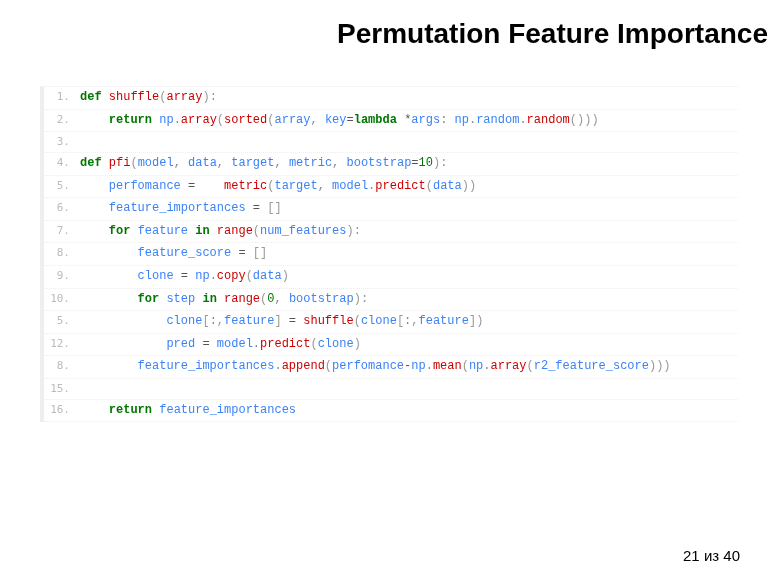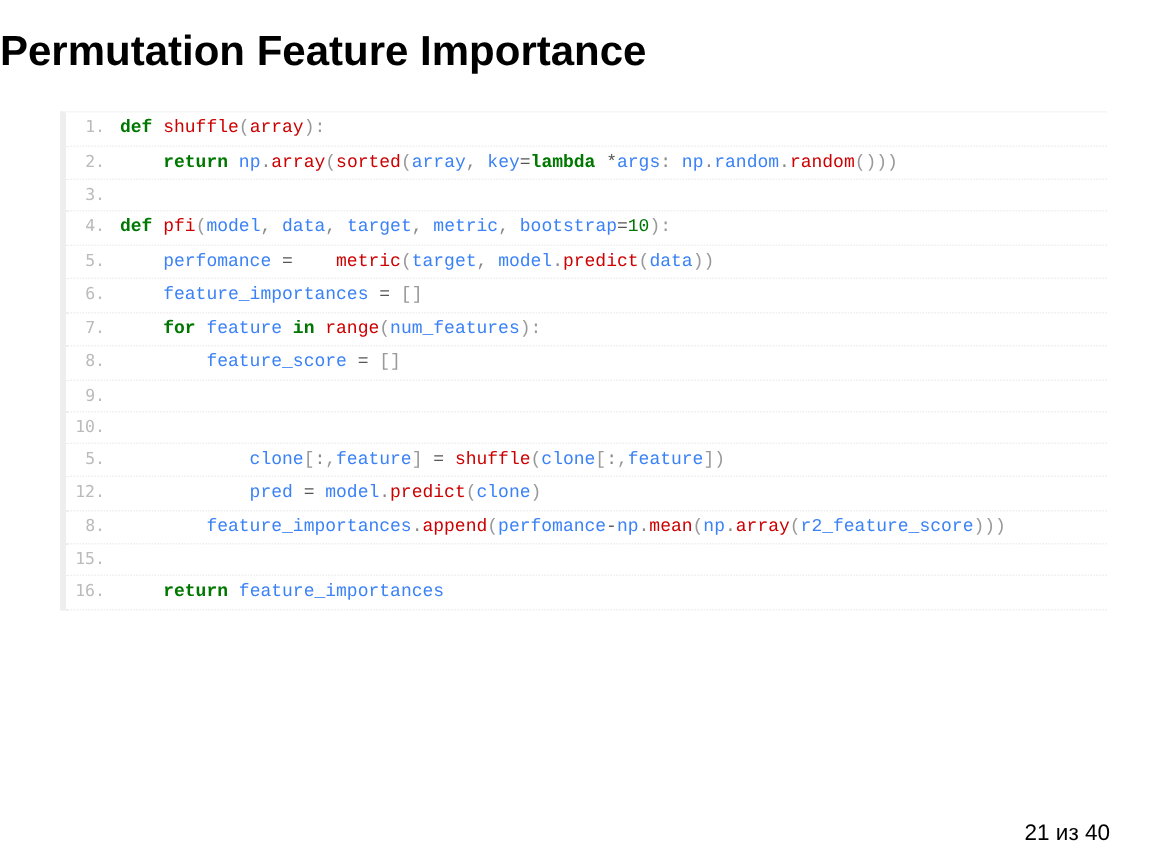--- a/index.html
+++ b/index.html
@@ -5,26 +5,26 @@
   * { margin: 0; padding: 0; box-sizing: border-box; }
   body {
     width: 768px;
     height: 576px;
     background: #fff;
     font-family: Arial, sans-serif;
     position: relative;
     overflow: hidden;
   }
   .title {
-    text-align: left;
+    text-align: right;
     font-size: 28px;
     font-weight: bold;
     color: #000;
     margin-top: 18px;
-    margin-bottom: 24px;
+    margin-bottom: 36px;
   }
   .code-block {
     margin-left: 40px;
     margin-right: 30px;
     font-family: Consolas, Monaco, "Courier New", monospace;
     font-size: 12px;
     line-height: 1.8;
     border-left: 4px solid #eee;
     border-top: 1px solid #f5f5f5;
     background: #fff;
@@ -99,23 +99,25 @@
     <div class="code-line">
       <span class="lineno">7.</span>
       <span class="code"><span class="id">    </span><span class="kw">for </span><span class="id">feature </span><span class="kw">in </span><span class="fn">range</span><span class="paren">(</span><span class="id">num_features</span><span class="paren">):</span></span>
     </div>
     <div class="code-line">
       <span class="lineno">8.</span>
       <span class="code"><span class="id">        feature_score </span><span class="eq">=</span><span class="id"> </span><span class="paren">[]</span></span>
     </div>
     <div class="code-line">
       <span class="lineno">9.</span>
+      <span class="code"><span class="id">        clone </span><span class="eq">=</span><span class="id"> np</span><span class="punc">.</span><span class="fn">copy</span><span class="paren">(</span><span class="id">data</span><span class="paren">)</span></span>
     </div>
     <div class="code-line">
       <span class="lineno">10.</span>
+      <span class="code"><span class="id">        </span><span class="kw">for </span><span class="id">step </span><span class="kw">in </span><span class="fn">range</span><span class="paren">(</span><span class="num">0</span><span class="punc">, </span><span class="id">bootstrap</span><span class="paren">):</span></span>
     </div>
     <div class="code-line">
       <span class="lineno">5.</span>
       <span class="code"><span class="id">            clone</span><span class="paren">[</span><span class="punc">:</span><span class="paren">,</span><span class="id">feature</span><span class="paren">] </span><span class="eq">=</span><span class="id"> </span><span class="fn">shuffle</span><span class="paren">(</span><span class="id">clone</span><span class="paren">[</span><span class="punc">:</span><span class="paren">,</span><span class="id">feature</span><span class="paren">])</span></span>
     </div>
     <div class="code-line">
       <span class="lineno">12.</span>
       <span class="code"><span class="id">            pred </span><span class="eq">=</span><span class="id"> model</span><span class="punc">.</span><span class="fn">predict</span><span class="paren">(</span><span class="id">clone</span><span class="paren">)</span></span>
     </div>
     <div class="code-line">

